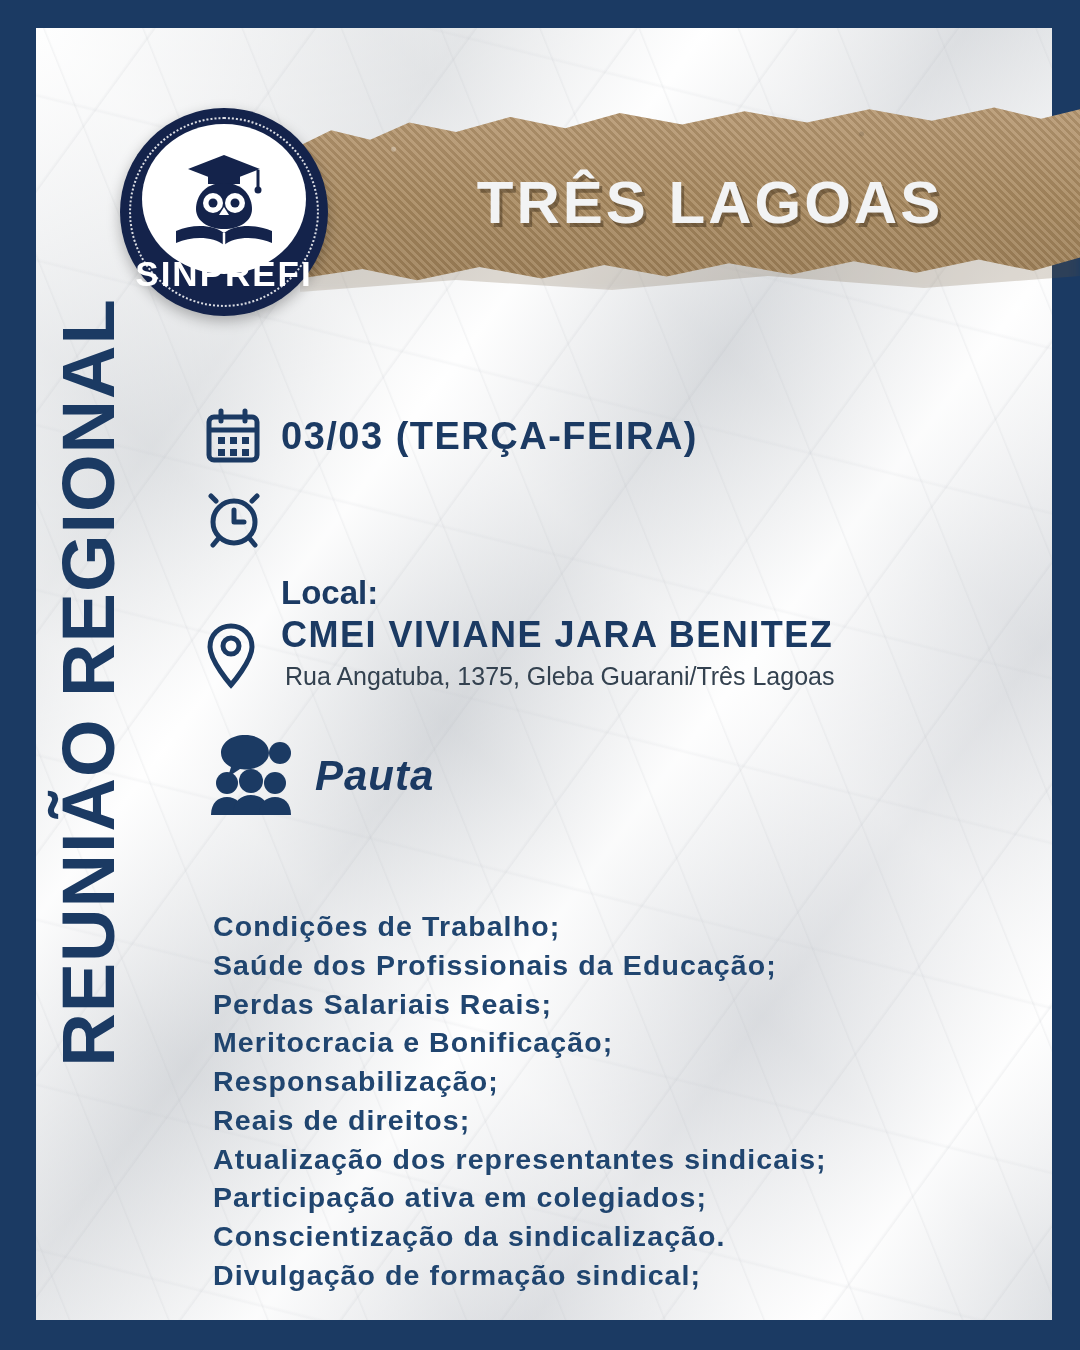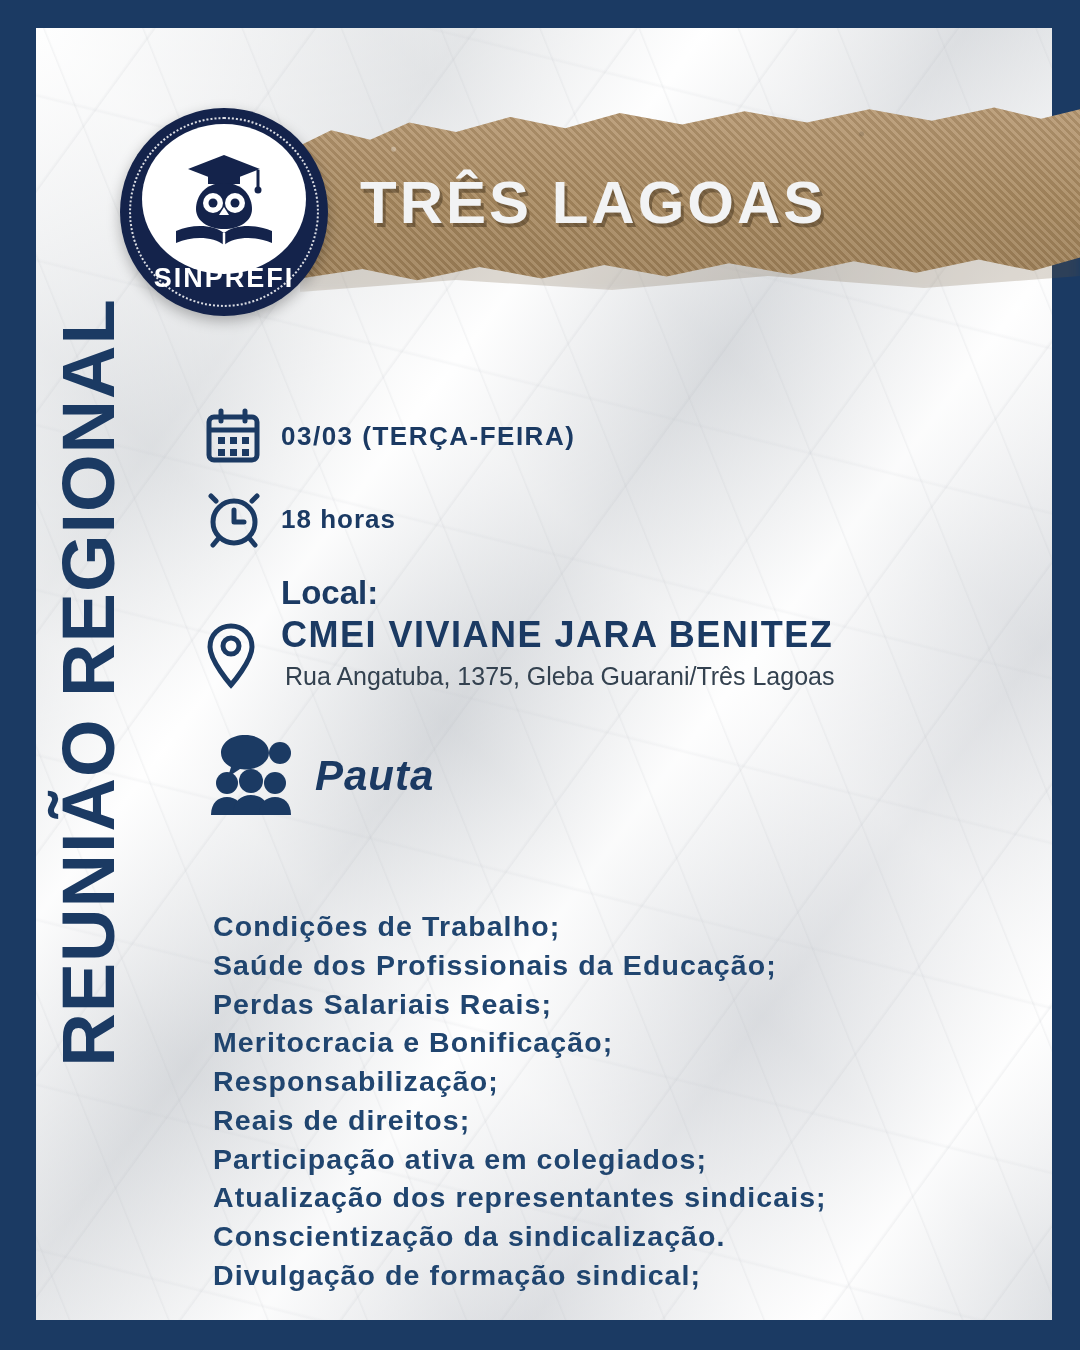--- a/index.html
+++ b/index.html
@@ -107,20 +107,21 @@
     clip-path: polygon(
       0% 30%, 10% 24%, 22% 18%, 35% 22%, 50% 16%, 65% 20%, 80% 14%, 100% 18%,
       100% 90%, 80% 96%, 60% 90%, 40% 97%, 20% 92%, 0% 98%
     );
   }
 
   .strip-title {
     position: absolute;
     left: 360px; top: 168px;
     width: 700px;
+    text-align: center;
     font-size: 60px;
     font-weight: 700;
     letter-spacing: 3px;
     color: #f2f3f4;
     text-shadow: 3px 4px 0 rgba(60,45,25,0.45);
   }
 
   
   .logo {
     position: absolute;
@@ -143,21 +144,21 @@
     width: 164px; height: 150px;
     border-radius: 50%;
     background: #ffffff;
     display: flex; align-items: center; justify-content: center;
   }
   .logo-text {
     position: absolute;
     left: 0; right: 0; bottom: 22px;
     text-align: center;
     color: #ffffff;
-    font-size: 27px;
+    font-size: 35px;
     font-weight: 700;
     letter-spacing: 2px;
   }
 
   
   .info {
     position: absolute;
     left: 205px; top: 408px;
     width: 800px;
   }
@@ -166,21 +167,21 @@
     align-items: center;
     margin-bottom: 26px;
   }
   .row .ico {
     width: 76px;
     flex: 0 0 76px;
     display: flex; align-items: center; justify-content: flex-start;
     color: #1b3a63;
   }
   .row .txt {
-    font-size: 26px;
+    font-size: 38px;
     font-weight: 700;
     color: #1b3a63;
     letter-spacing: 1px;
   }
   .row.date .txt { letter-spacing: 1.5px; }
   .row.local { align-items: flex-end; margin-bottom: 10px; }
   .row.local .ico { padding-top: 18px; }
   .local-label {
     font-size: 33px;
     font-weight: 700;
@@ -292,21 +293,20 @@
 
     <div class="row time">
       <div class="ico">
         <svg width="58" height="58" viewBox="0 0 58 58">
           <circle cx="29" cy="32" r="21" fill="none" stroke="#1b3a63" stroke-width="5"></circle>
           <path d="M29 20 L29 32 L39 32" fill="none" stroke="#1b3a63" stroke-width="5" stroke-linecap="round" stroke-linejoin="round"></path>
           <path d="M11 11 L6 6 M47 11 L52 6" stroke="#1b3a63" stroke-width="5" stroke-linecap="round"></path>
           <path d="M13 49 L8 55 M45 49 L50 55" stroke="#1b3a63" stroke-width="5" stroke-linecap="round"></path>
         </svg>
       </div>
-      <div class="txt">18 horas</div>
     </div>
 
     <div class="row local">
       <div class="ico">
         <svg width="52" height="70" viewBox="0 0 52 70">
           <path d="M26 5 C14 5 5 14 5 26 C5 40 26 64 26 64 C26 64 47 40 47 26 C47 14 38 5 26 5 Z" fill="none" stroke="#1b3a63" stroke-width="5"></path>
           <circle cx="26" cy="25" r="8" fill="none" stroke="#1b3a63" stroke-width="5"></circle>
         </svg>
       </div>
       <div>
@@ -334,19 +334,19 @@
 
   </div>
 
   <div class="topics">
     <div class="topic">Condições de Trabalho;</div>
     <div class="topic">Saúde dos Profissionais da Educação;</div>
     <div class="topic">Perdas Salariais Reais;</div>
     <div class="topic">Meritocracia e Bonificação;</div>
     <div class="topic">Responsabilização;</div>
     <div class="topic">Reais de direitos;</div>
+    <div class="topic">Atualização dos representantes sindicais;</div>
     <div class="topic">Participação ativa em colegiados;</div>
-    <div class="topic">Atualização dos representantes sindicais;</div>
     <div class="topic">Conscientização da sindicalização.</div>
     <div class="topic">Divulgação de formação sindical;</div>
   </div>
 
 </div>
 
 </body></html>

